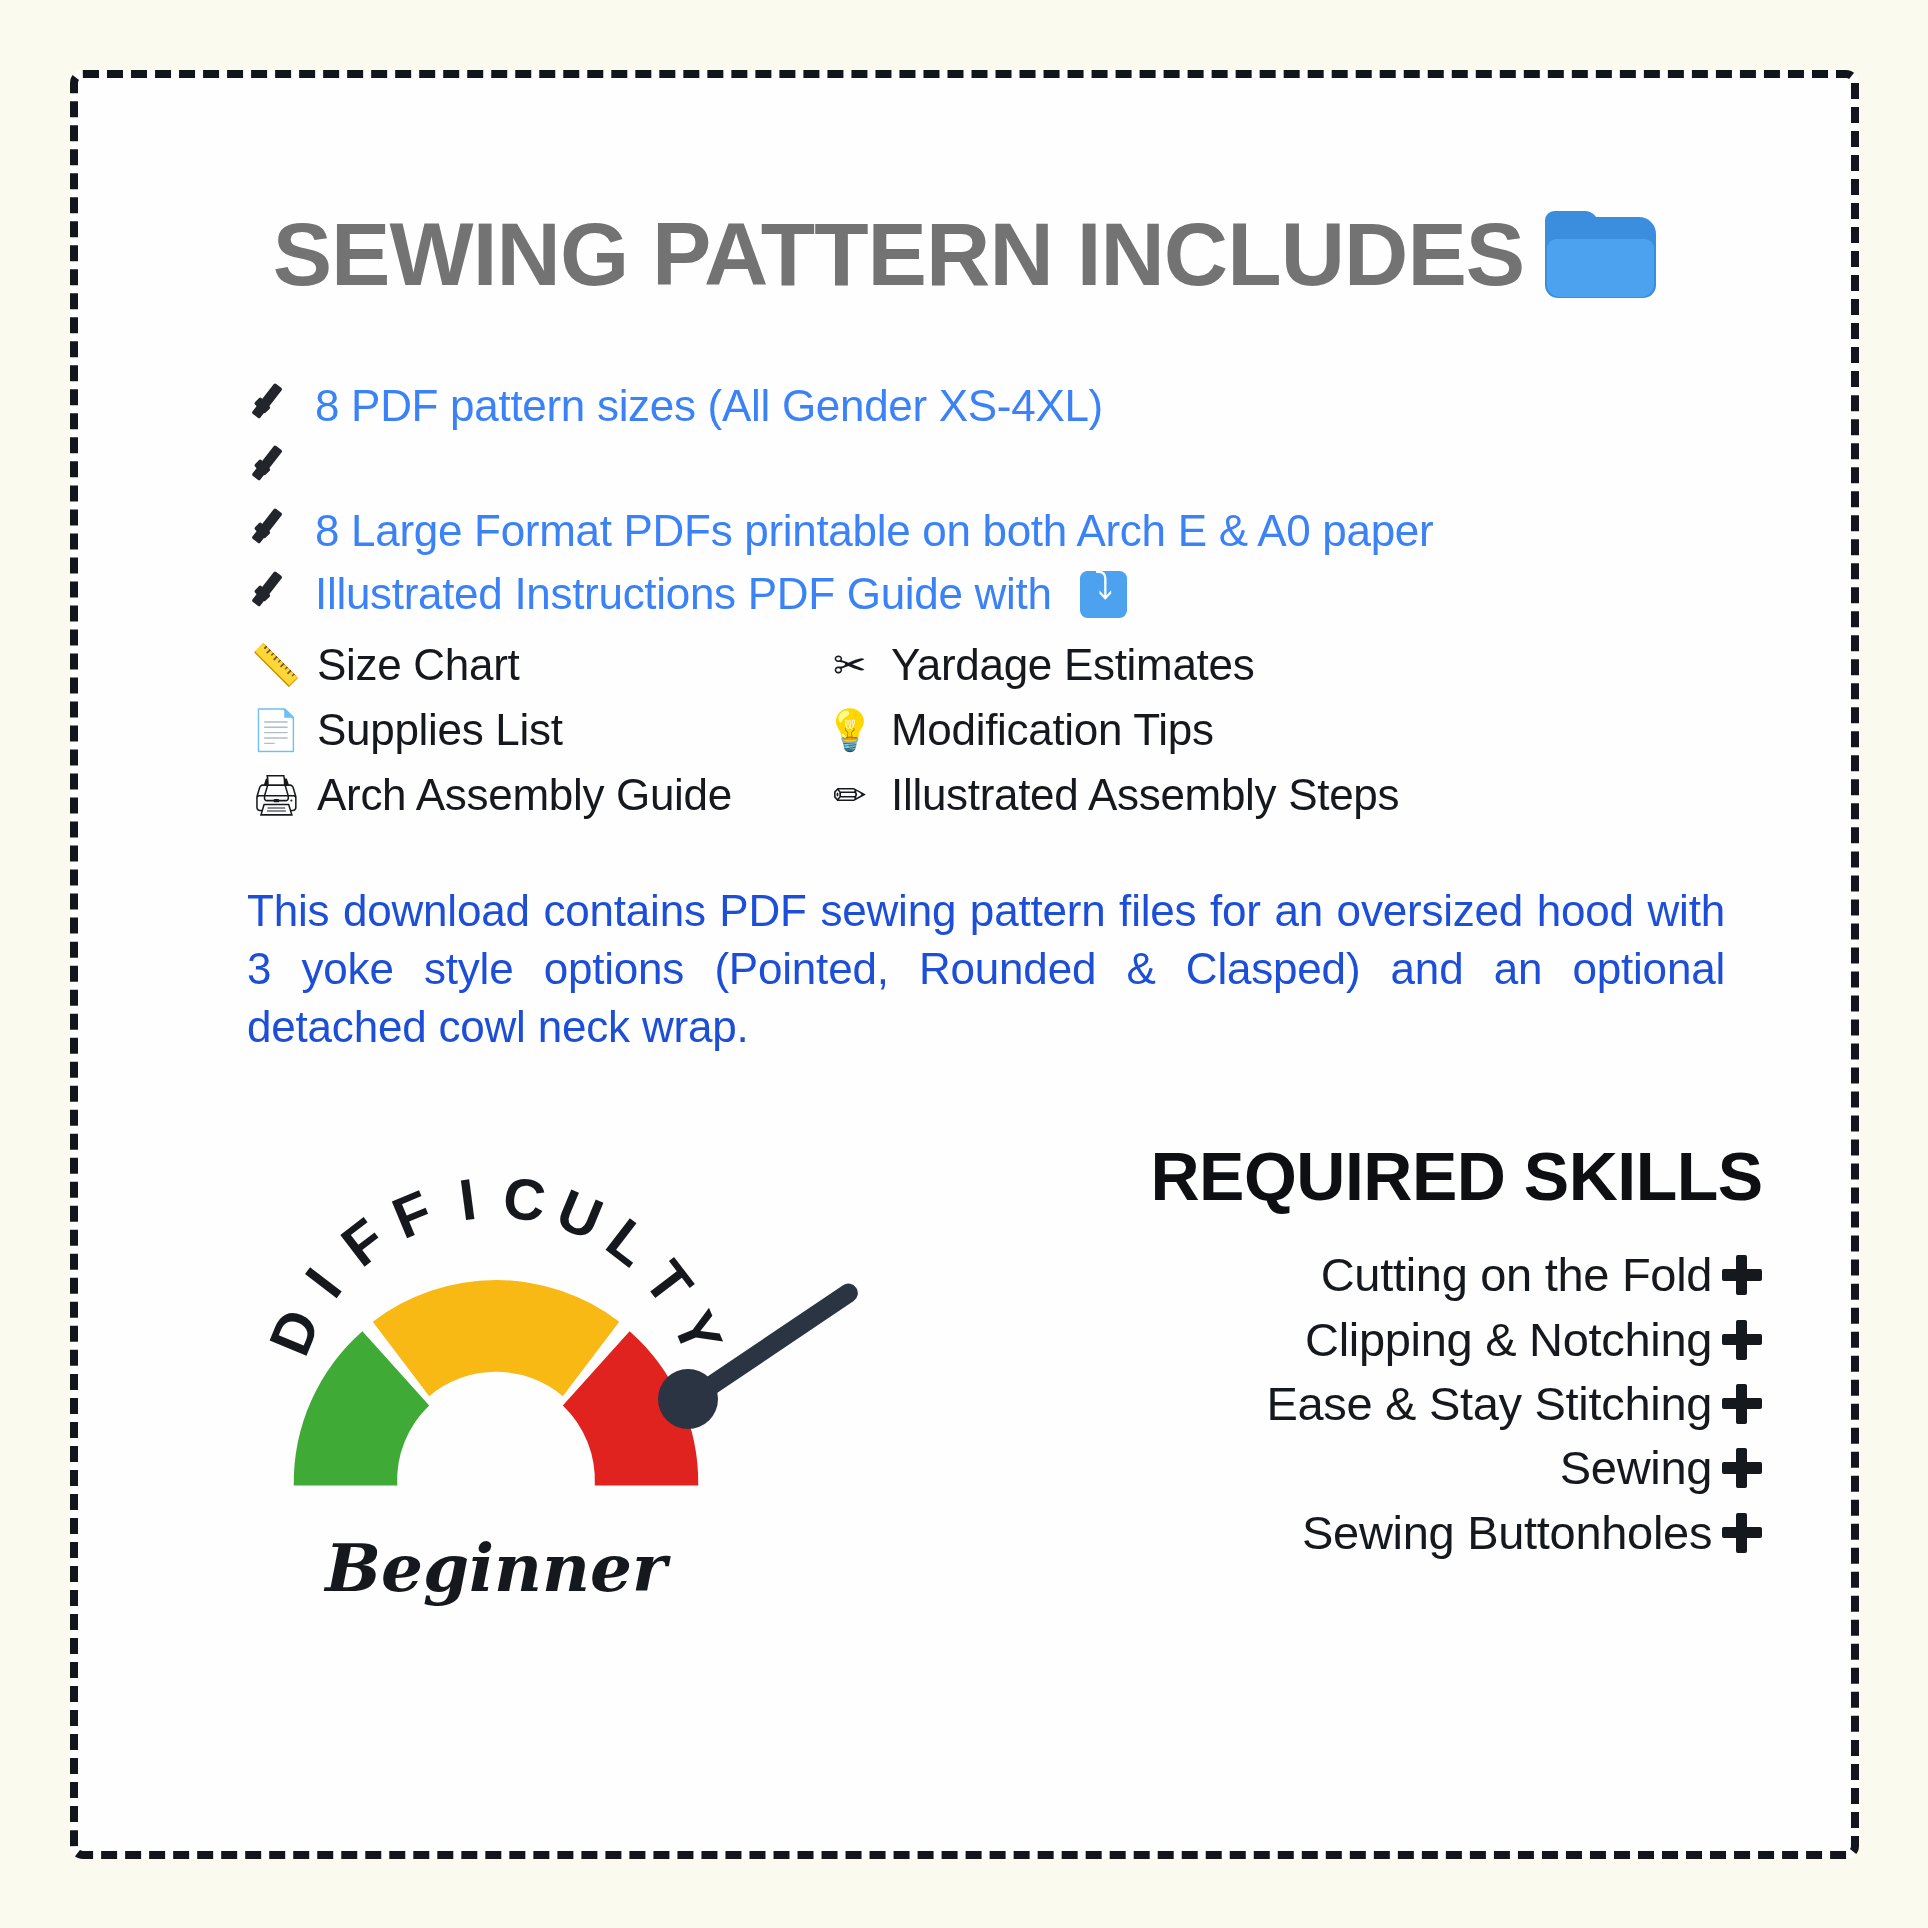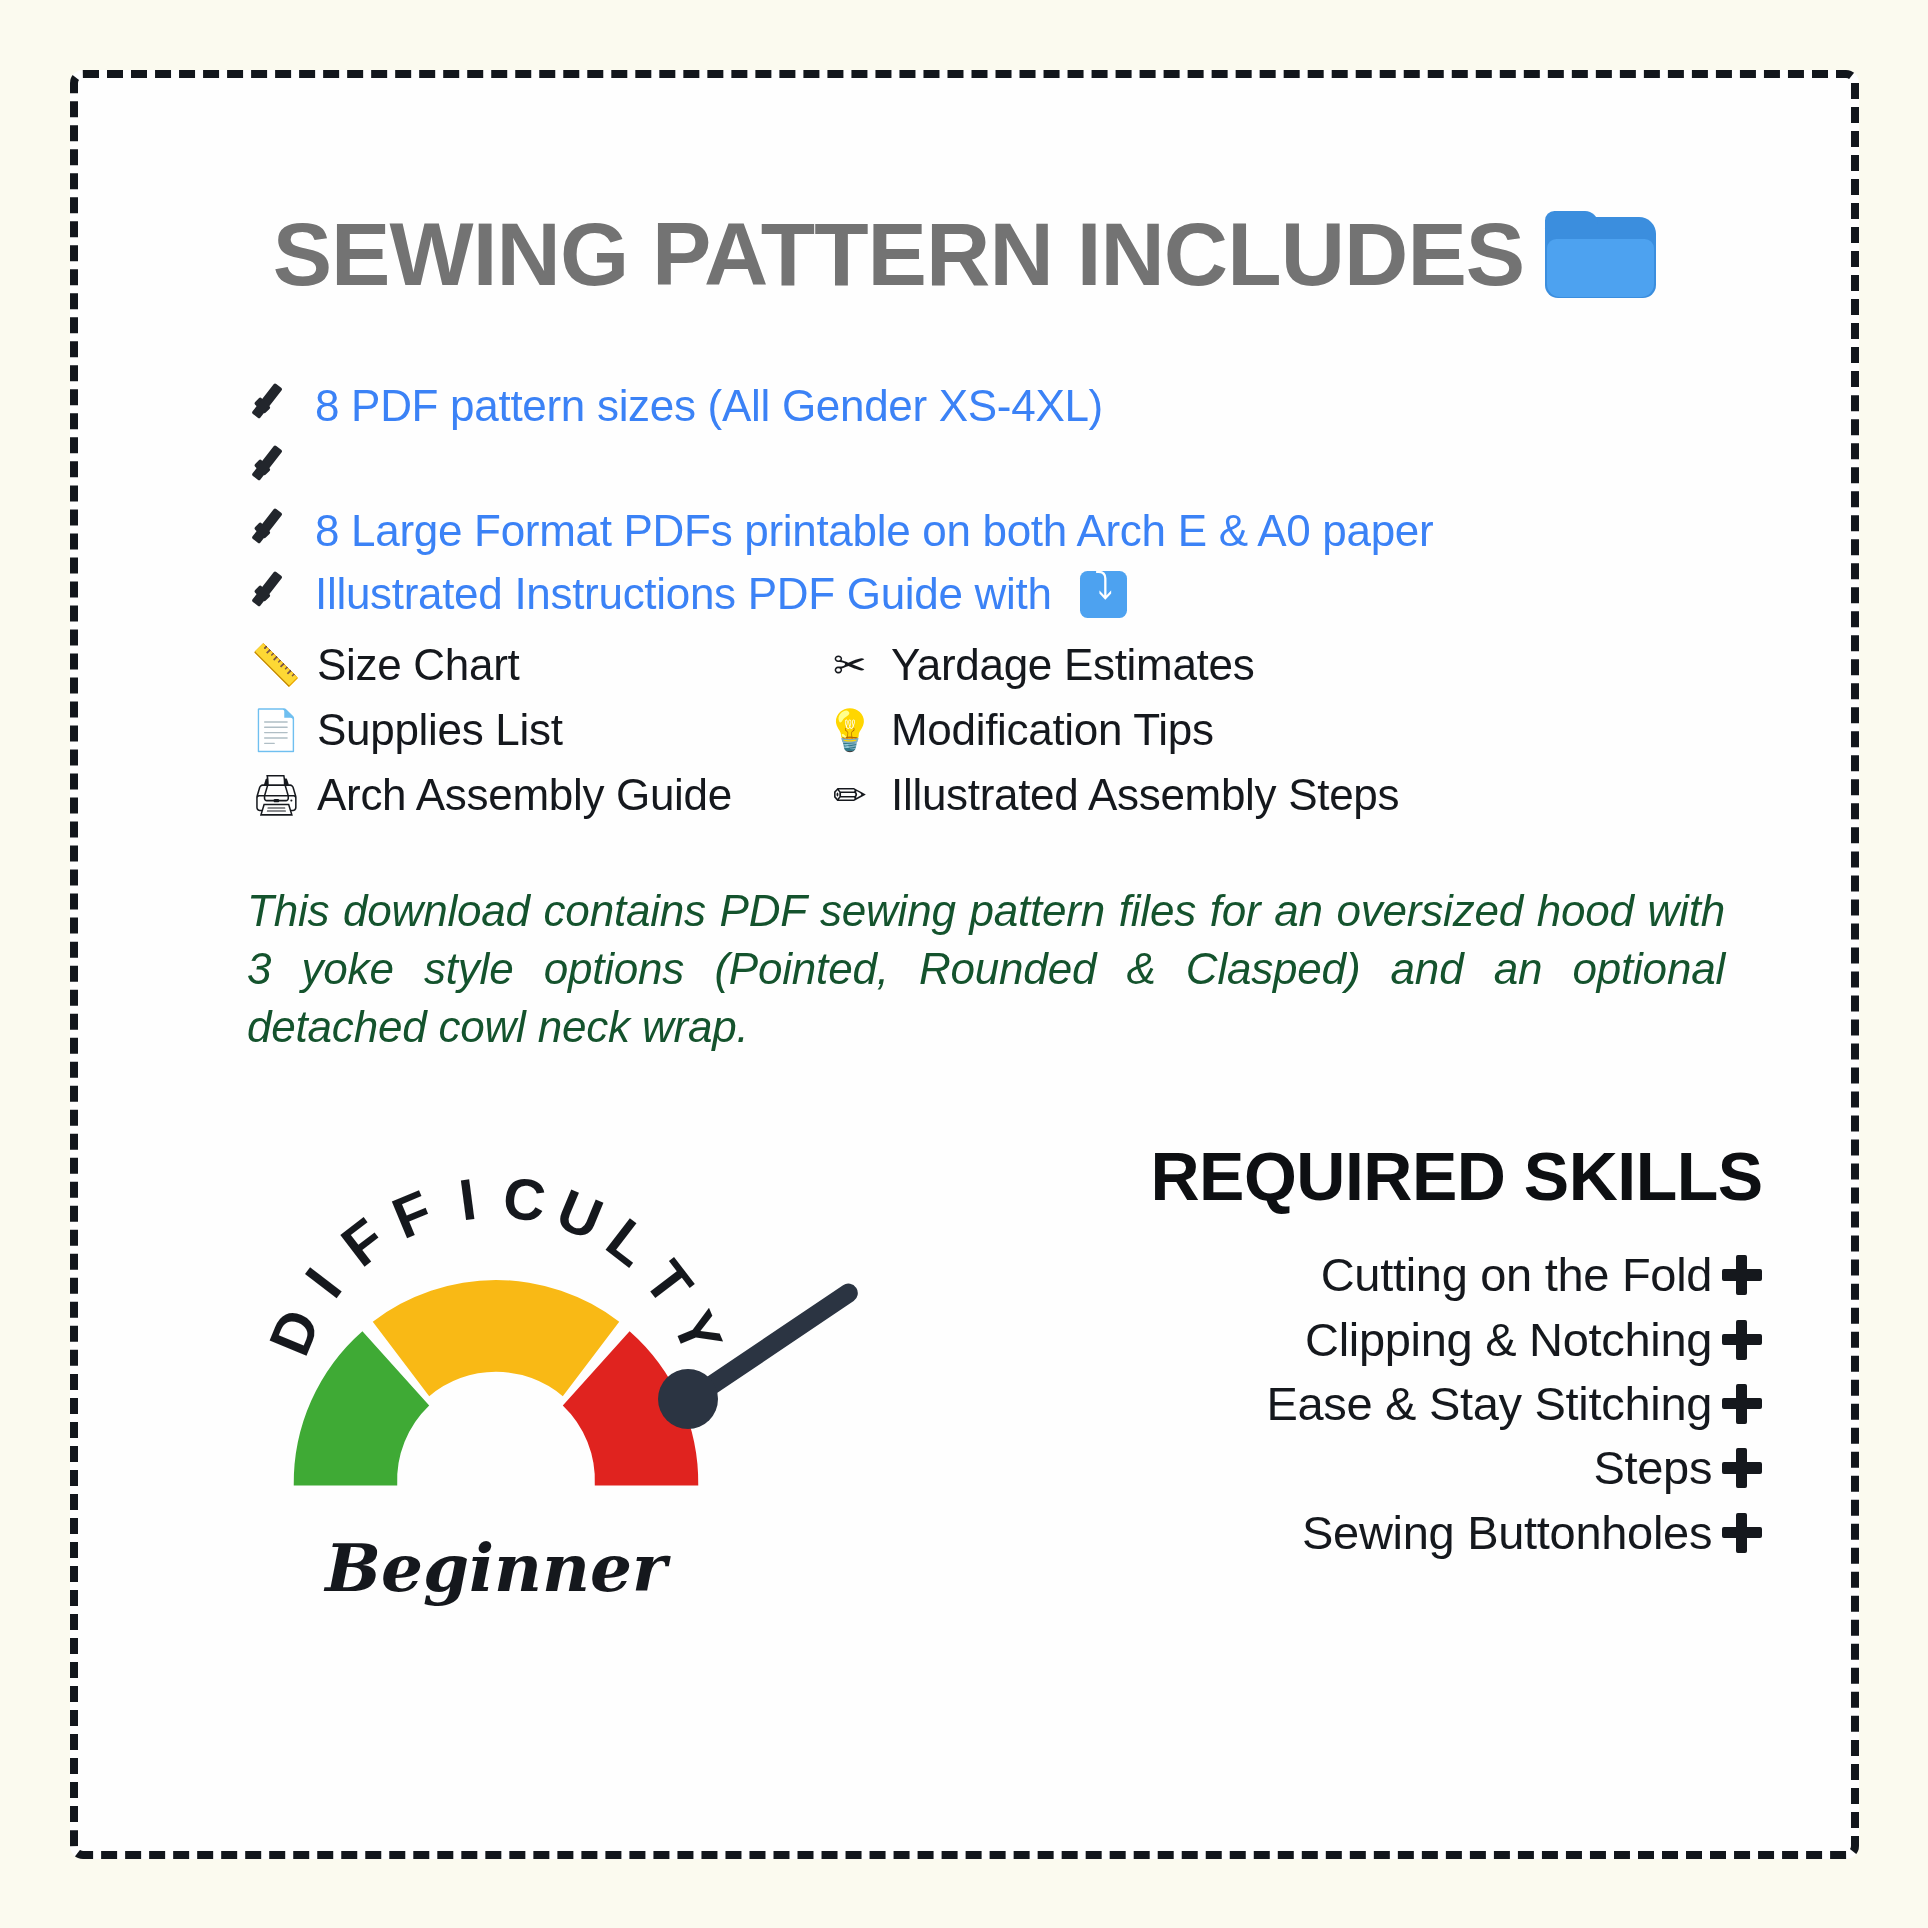--- a/index.html
+++ b/index.html
@@ -159,23 +159,22 @@
     font-family: "DejaVu Sans", sans-serif;
     line-height: 1;
   }
 
   
   .desc {
     margin-top: 62px;
     padding-left: 90px;
     padding-right: 47px;
     font-size: 44px;
-    font-style: italic;
     line-height: 1.32;
-    color: #14532d;
+    color: #1d4ed8;
     text-align: justify;
     letter-spacing: -0.2px;
   }
 
   
   .bottom {
     margin-top: 81px;
     display: flex;
     justify-content: space-between;
     align-items: flex-start;
@@ -384,21 +383,21 @@
         </div>
         <div class="skill-row">
           <span>Clipping &amp; Notching</span>
           <span class="plus"></span>
         </div>
         <div class="skill-row">
           <span>Ease &amp; Stay Stitching</span>
           <span class="plus"></span>
         </div>
         <div class="skill-row">
-          <span>Steps</span>
+          <span>Sewing</span>
           <span class="plus"></span>
         </div>
         <div class="skill-row">
           <span>Sewing Buttonholes</span>
           <span class="plus"></span>
         </div>
       </div>
 
     </div>
 

